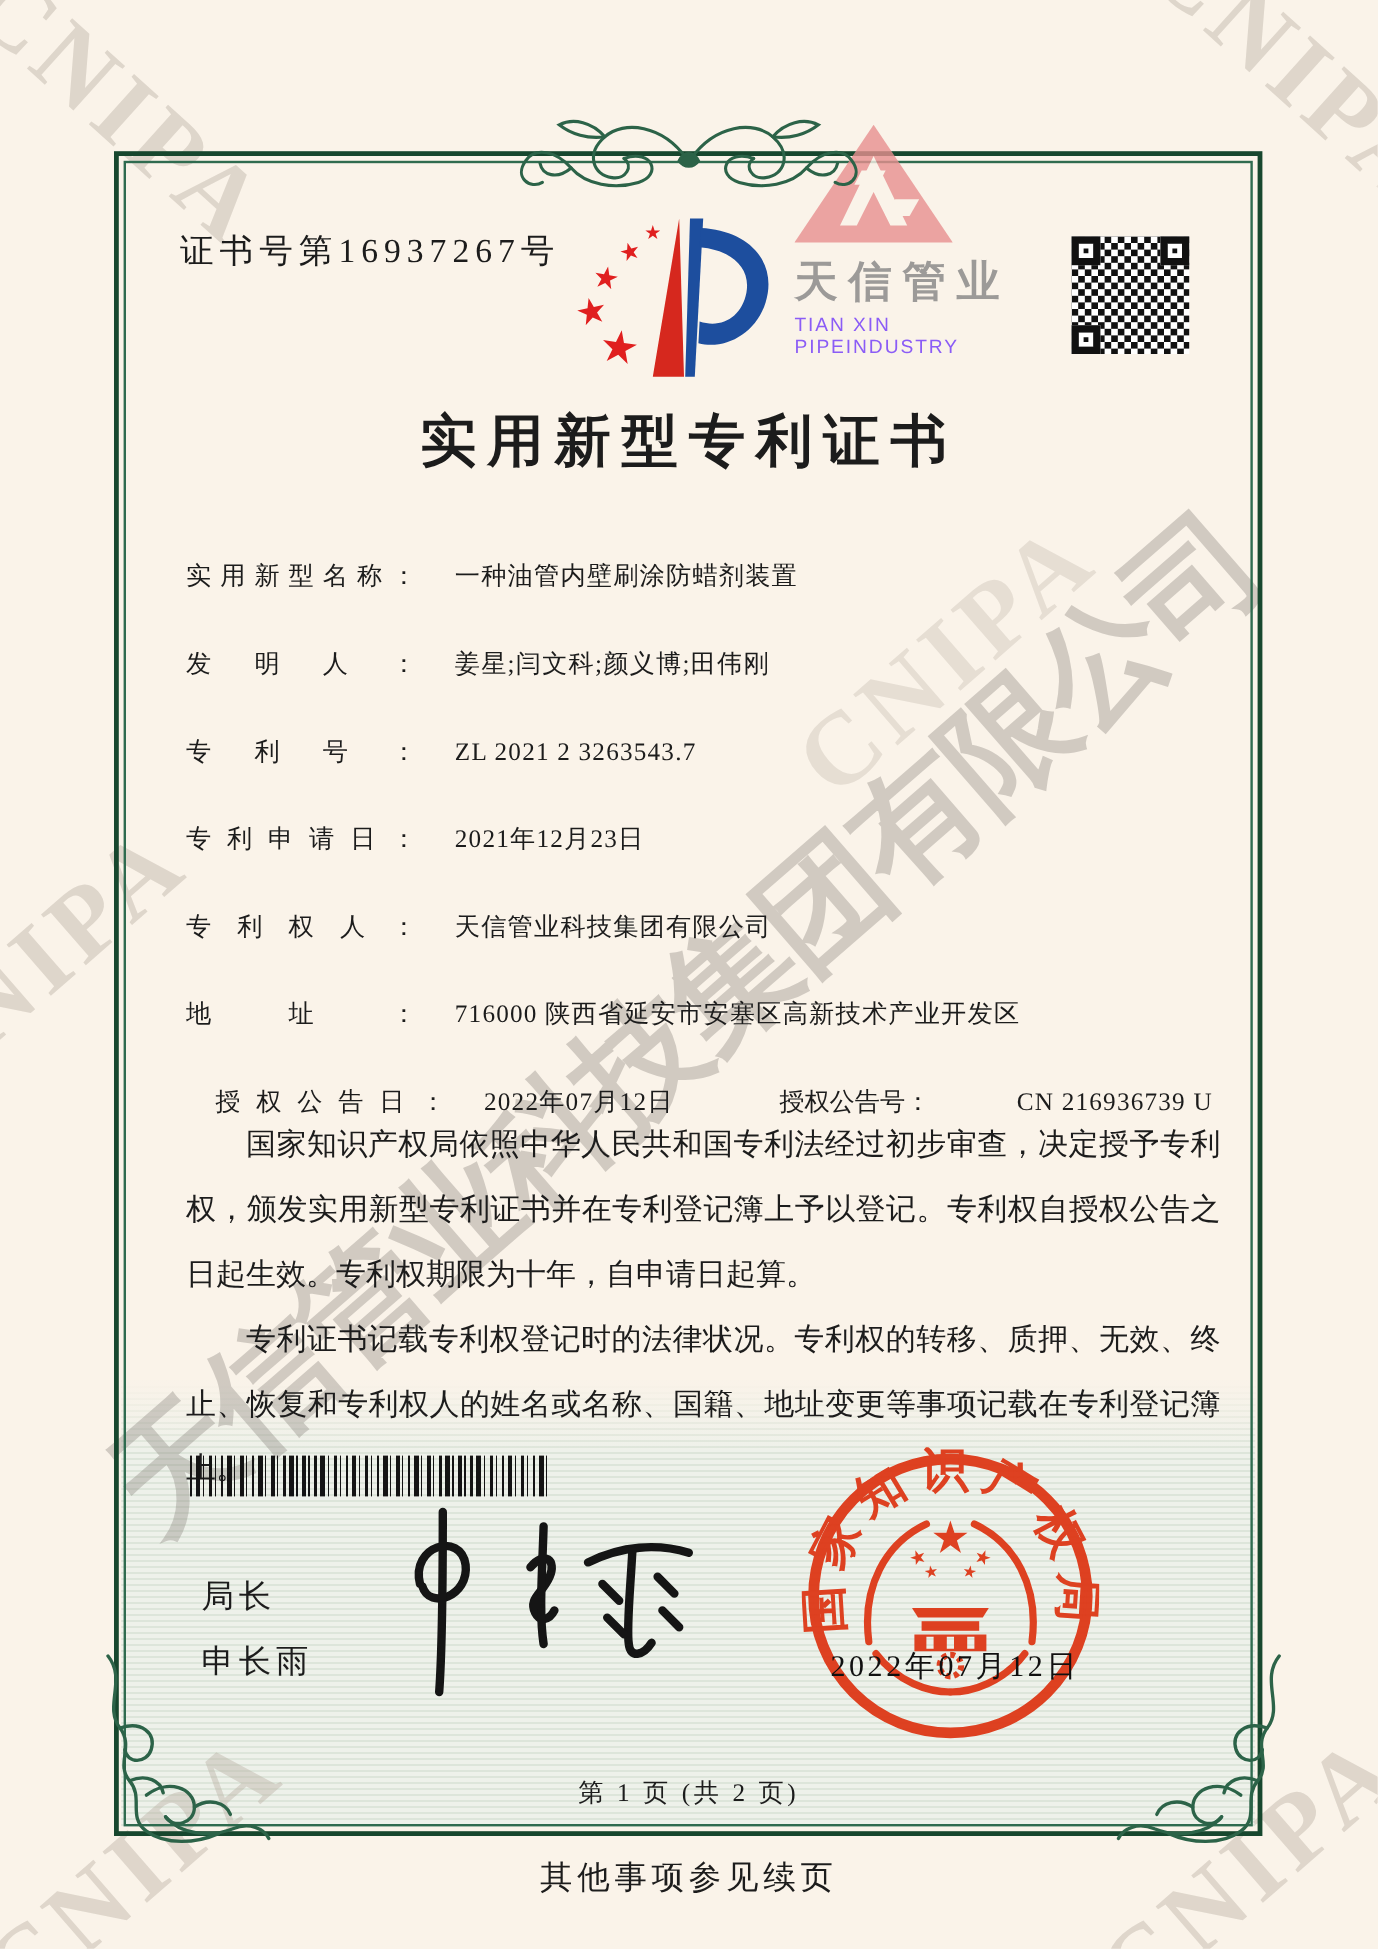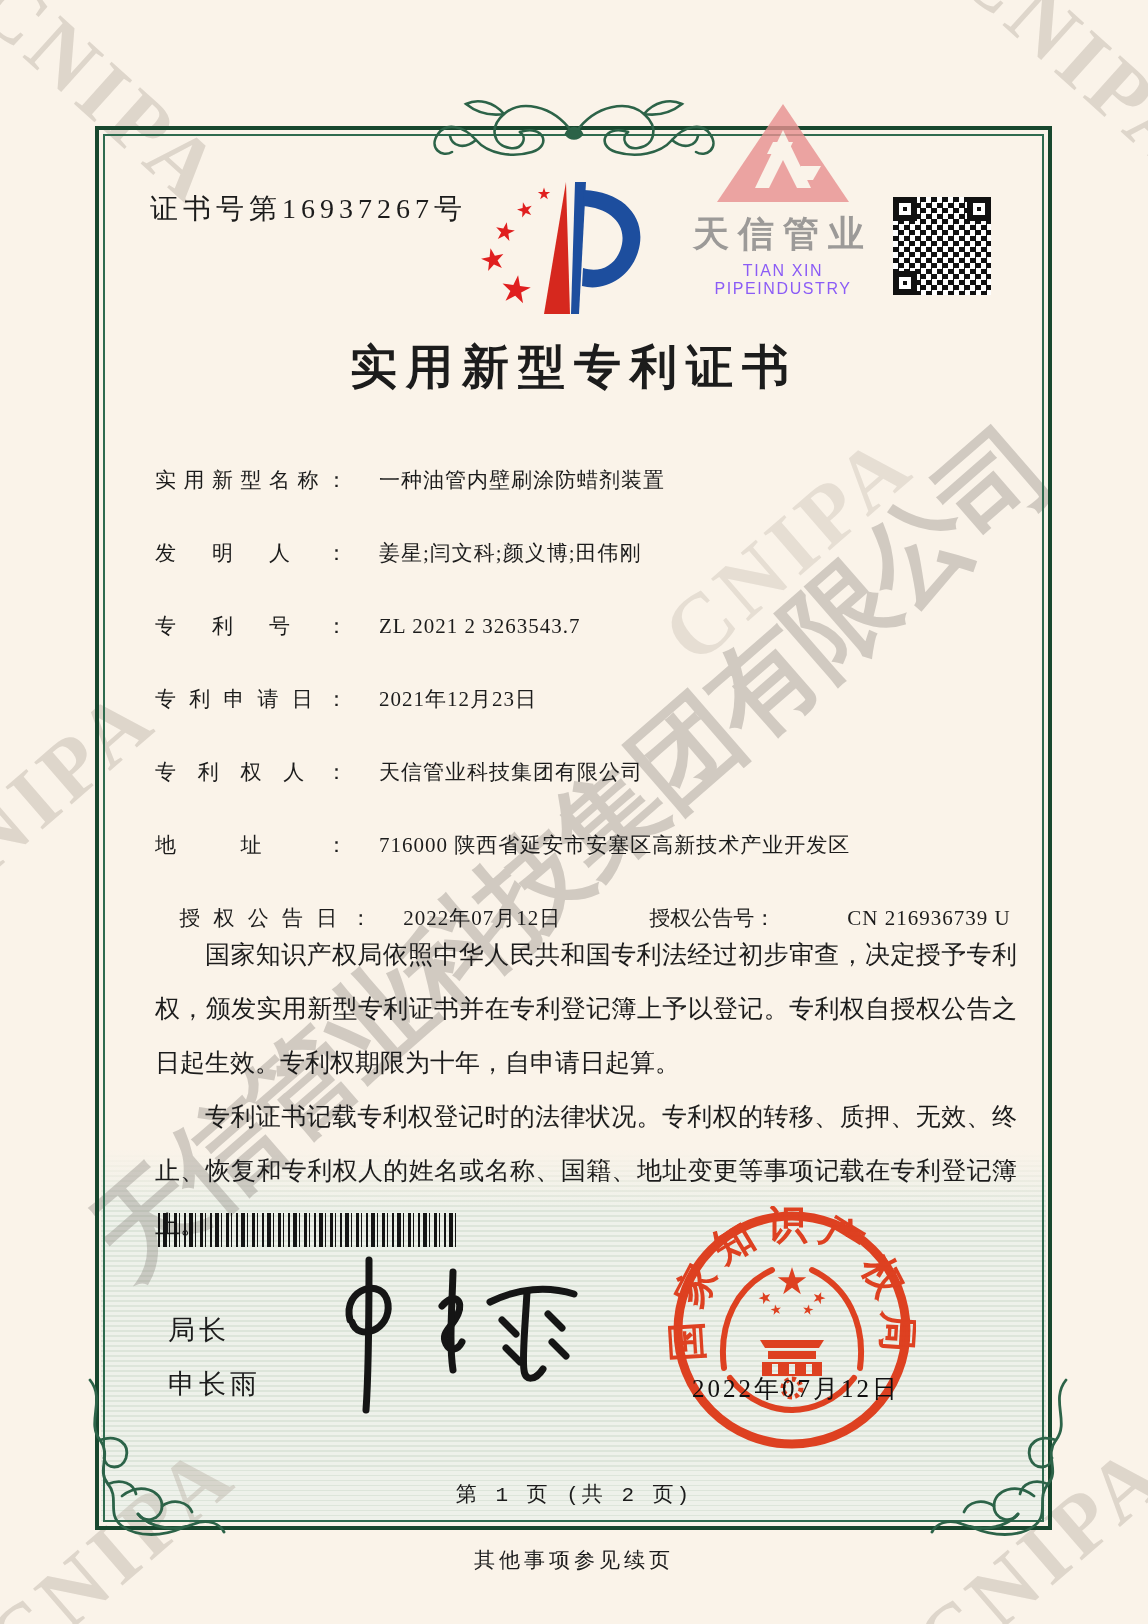--- a/index.html
+++ b/index.html
@@ -23,21 +23,21 @@
   .frame-outer{left:95px;top:126px;width:949px;height:1396px;border:4px solid #17472e;z-index:2;}
   .frame-inner{left:4px;top:4px;right:4px;bottom:4px;position:absolute;border:2px solid #2f6b4f;}
   .wave-band{left:101px;top:1150px;width:945px;height:372px;z-index:0;
       background:repeating-linear-gradient(180deg,#dde5da 0 1.5px,#eef1ea 1.5px 5px);}
   .wave-fade{position:absolute;left:0;top:0;width:100%;height:60px;
       background:linear-gradient(180deg,#faf3e9,rgba(250,243,233,0));}
 
   
   .cert-no{left:150px;top:190px;font-size:28px;letter-spacing:5px;z-index:3;}
   .cnipa-logo{left:478px;top:178px;z-index:3;}
-  .company-logo{left:688px;top:104px;width:190px;text-align:center;z-index:3;}
+  .company-logo{left:662px;top:104px;width:190px;z-index:3;}
   .company-name{font-size:36px;font-weight:700;letter-spacing:9px;color:#9c9a98;
       font-family:"Liberation Sans",sans-serif;margin-top:2px;}
   .company-sub{font-size:16px;letter-spacing:1.6px;color:#8b5cf6;
       font-family:"Liberation Sans",sans-serif;margin-top:3px;}
   .qr{left:893px;top:197px;width:98px;height:98px;z-index:3;background:
       conic-gradient(#111 25%,#fff 0 50%,#111 0 75%,#fff 0) 0 0/11px 11px,#fff;}
   .qr:before,.qr:after,.qr .f3{content:"";position:absolute;width:24px;height:24px;
       background:#fff;border:6px solid #111;box-shadow:inset 0 0 0 4px #fff,inset 0 0 0 11px #111;box-sizing:border-box;}
   .qr:before{left:0;top:0;} .qr:after{right:0;top:0;} .qr .f3{left:0;bottom:0;}
 
@@ -60,22 +60,22 @@
   
   .barcode{left:158px;top:1213px;width:302px;height:34px;z-index:3;background:
      repeating-linear-gradient(90deg,#141414 0 2px,transparent 2px 5px,#141414 5px 9px,
      transparent 9px 11px,#141414 11px 12px,transparent 12px 16px,#141414 16px 19px,
      transparent 19px 21px,#141414 21px 22px,transparent 22px 26px);}
   .signer{left:168px;top:1312px;z-index:3;font-size:27px;letter-spacing:4px;}
   .signer div{margin-bottom:18px;}
   .signature{left:322px;top:1248px;z-index:4;}
   .seal{left:668px;top:1206px;z-index:3;opacity:.92;}
   .seal-date{left:692px;top:1372px;width:250px;z-index:5;font-size:25px;letter-spacing:3px;color:#101010;}
-  .page-foot{left:0;top:1480px;width:1148px;text-align:center;font-size:21px;letter-spacing:3px;z-index:3;font-family:Liberation Mono, monospace;}
-  .cont-note{left:0;top:1546px;width:1148px;text-align:center;font-size:21px;letter-spacing:4px;z-index:3;}
+  .page-foot{left:0;top:1480px;width:1148px;text-align:center;font-size:21px;letter-spacing:3px;z-index:3;}
+  .cont-note{left:0;top:1546px;width:1148px;text-align:center;font-size:27px;letter-spacing:4px;z-index:3;}
 
   .orn{z-index:4;}
   .orn-top{left:394px;top:92px;}
   .orn-bl{left:78px;top:1378px;}
   .orn-br{left:928px;top:1378px;transform:scaleX(-1);}
 </style>
 </head>
 <body>
 
 <div class="wm wm-company">天信管业科技集团有限公司</div>

